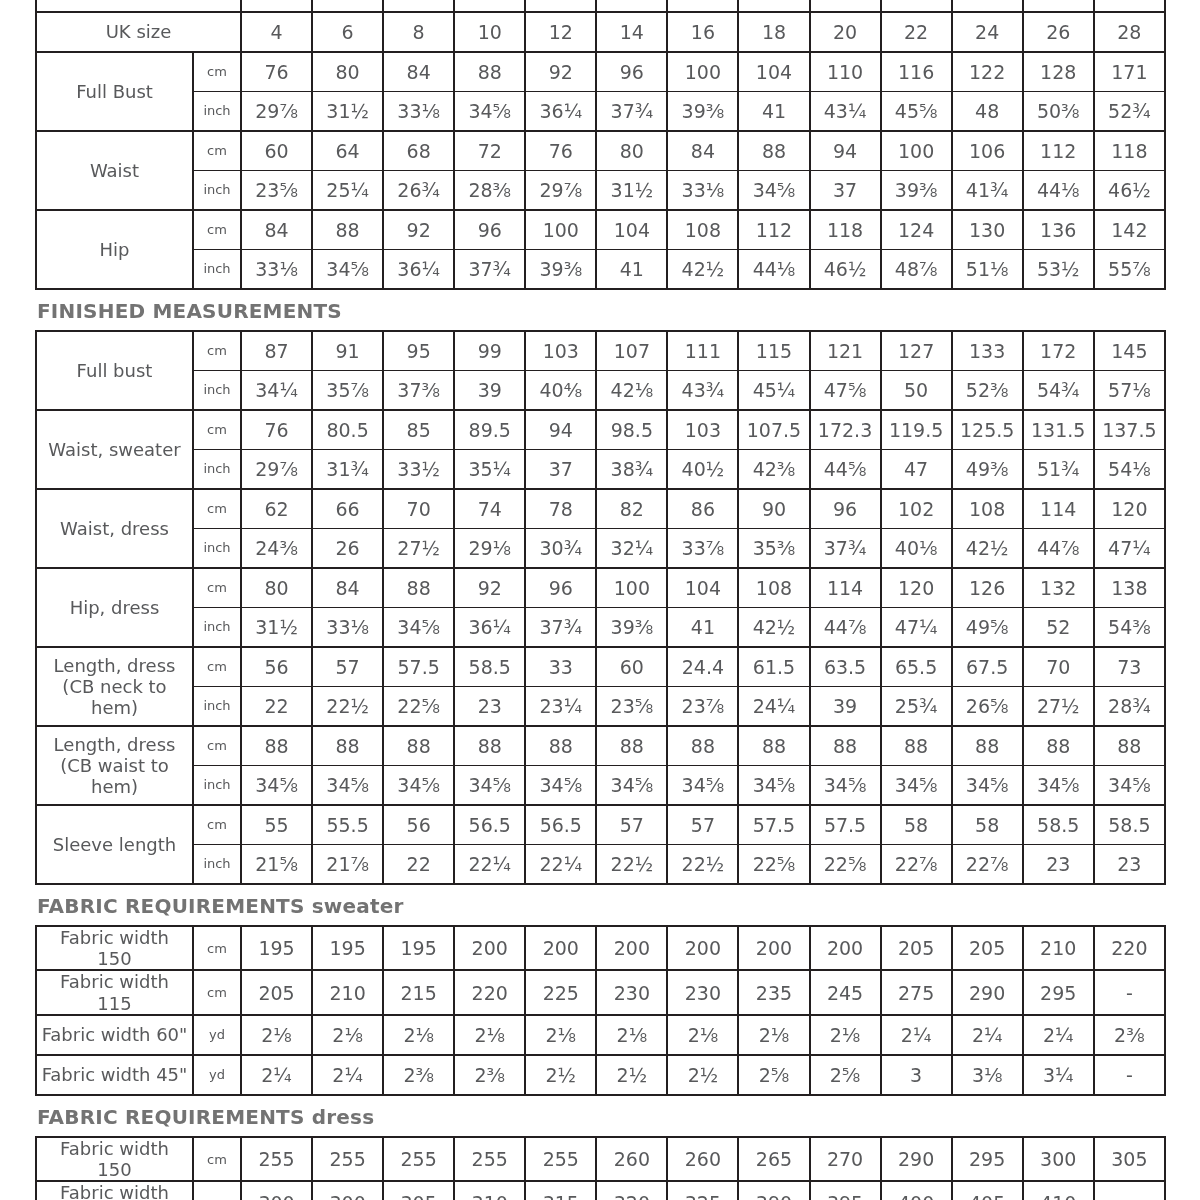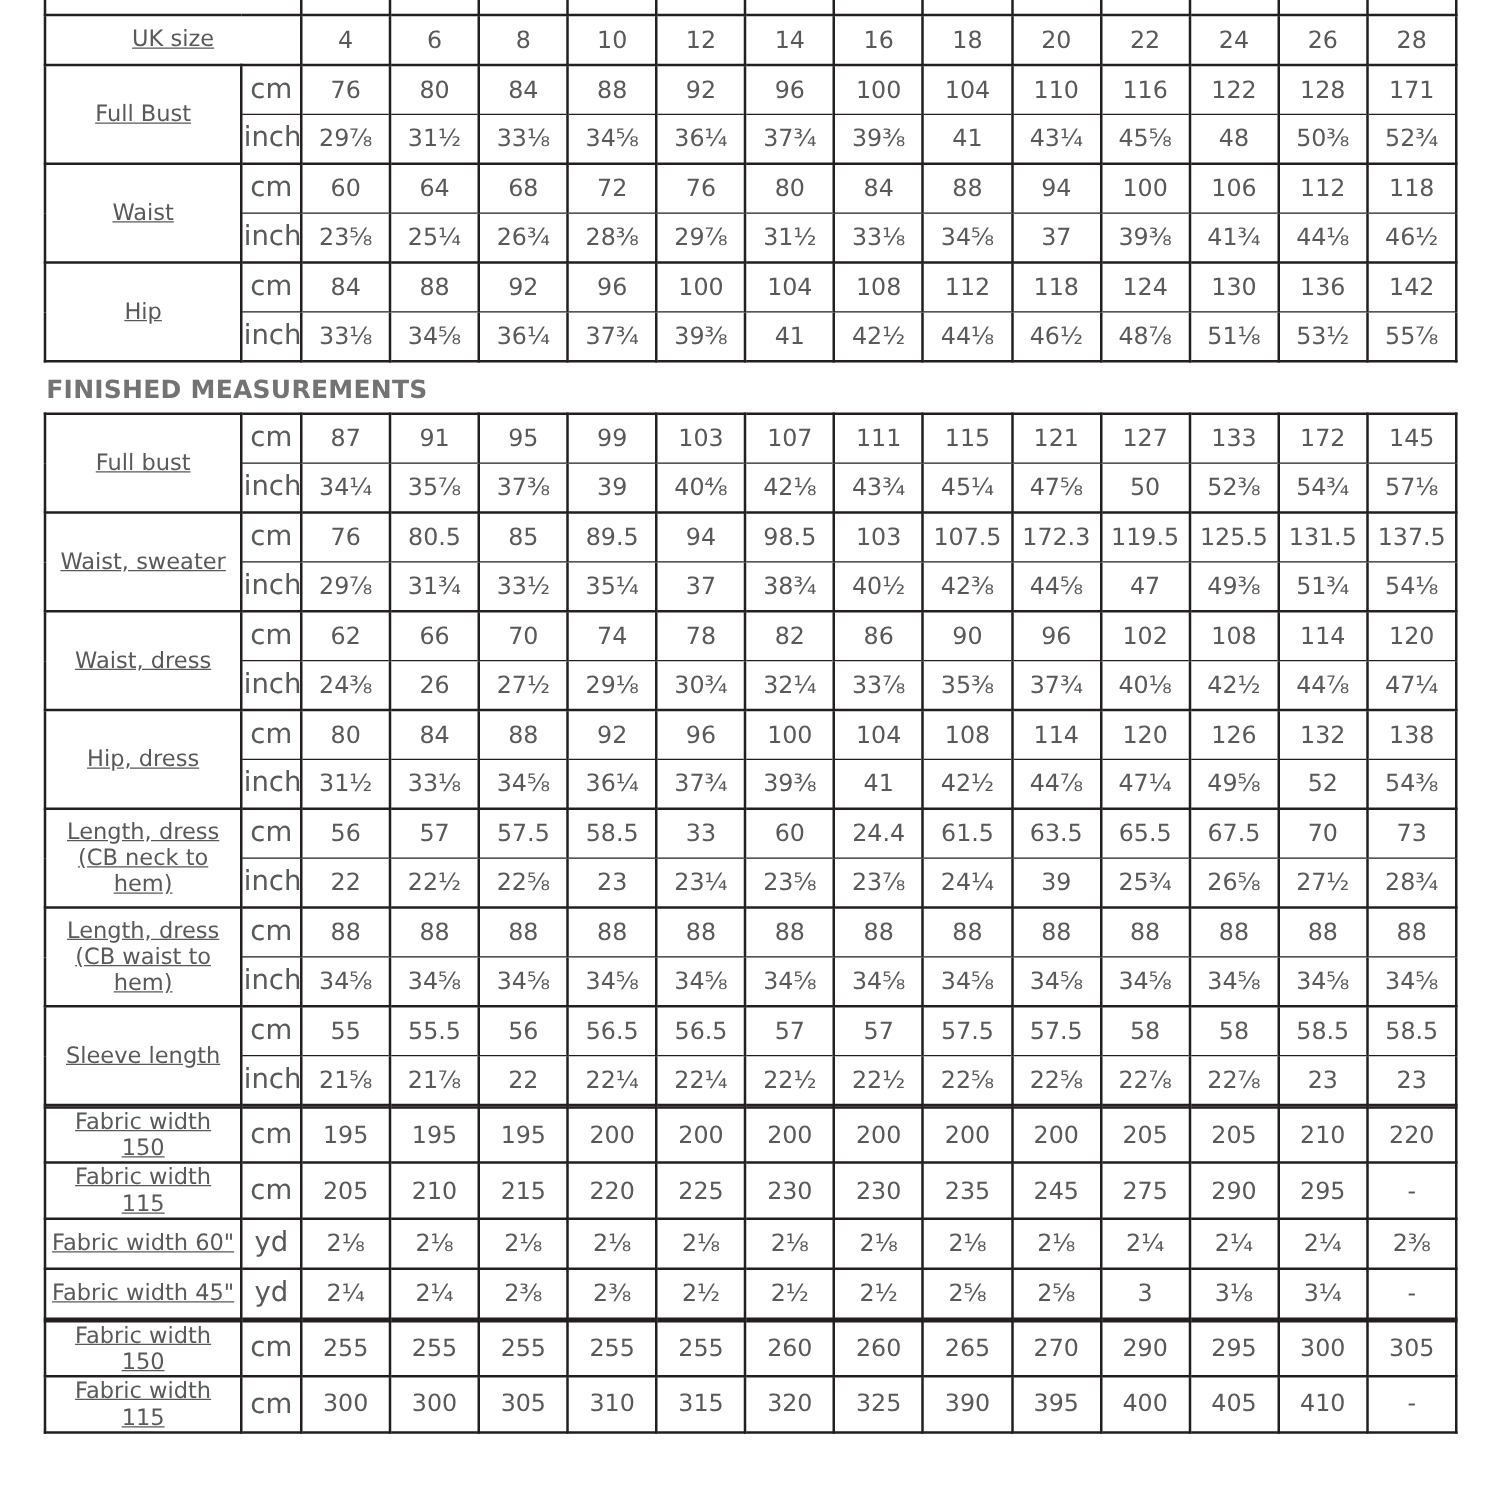--- a/index.html
+++ b/index.html
@@ -10,22 +10,22 @@
   }
   .content{position:absolute;left:35px;top:0;width:1131px;}
   table.grid{border-collapse:collapse;width:1131px;table-layout:fixed;}
   table.grid td{
     border:2px solid #231f20;
     text-align:center;vertical-align:middle;
     color:#58595b;font-size:19px;line-height:1.18;
     padding:0 1px;height:38px;overflow:hidden;
     font-weight:400;
   }
-  table.grid td.label-cell{font-size:18px;padding:0 4px;text-decoration:underline;}
-  table.grid td.unit-cell{font-size:22px;}
+  table.grid td.label-cell{font-size:18px;padding:0 4px;}
+  table.grid td.unit-cell{font-size:13px;}
   table.grid tr.cut-row td{height:11px;border-top:none;}
   table.grid td.thin-bottom{border-bottom-width:1px;}
   table.grid td.thin-top{border-top-width:1px;}
   .section-heading{
     margin:9px 0 7px 2px;
     font-size:20px;font-weight:bold;color:#737373;
     letter-spacing:0.2px;line-height:24px;
   }
 </style>
 </head>
@@ -435,20 +435,21 @@
             <td class="thin-top">22⅝</td>
             <td class="thin-top">22⅝</td>
             <td class="thin-top">22⅞</td>
             <td class="thin-top">22⅞</td>
             <td class="thin-top">23</td>
             <td class="thin-top">23</td>
           </tr>
         </tbody>
       </table>
 
+    <h2 class="section-heading">FABRIC REQUIREMENTS sweater</h2>
 
     <table class="grid" id="t-fab-sweater">
         <colgroup>
           <col style="width: 157px;">
           <col style="width: 48px;">
           <col>
           <col>
           <col>
           <col>
           <col>
@@ -526,20 +527,21 @@
             <td>2⅝</td>
             <td>2⅝</td>
             <td>3</td>
             <td>3⅛</td>
             <td>3¼</td>
             <td>-</td>
           </tr>
         </tbody>
       </table>
 
+    <h2 class="section-heading">FABRIC REQUIREMENTS dress</h2>
 
     <table class="grid" id="t-fab-dress">
         <colgroup>
           <col style="width: 157px;">
           <col style="width: 48px;">
           <col>
           <col>
           <col>
           <col>
           <col>

